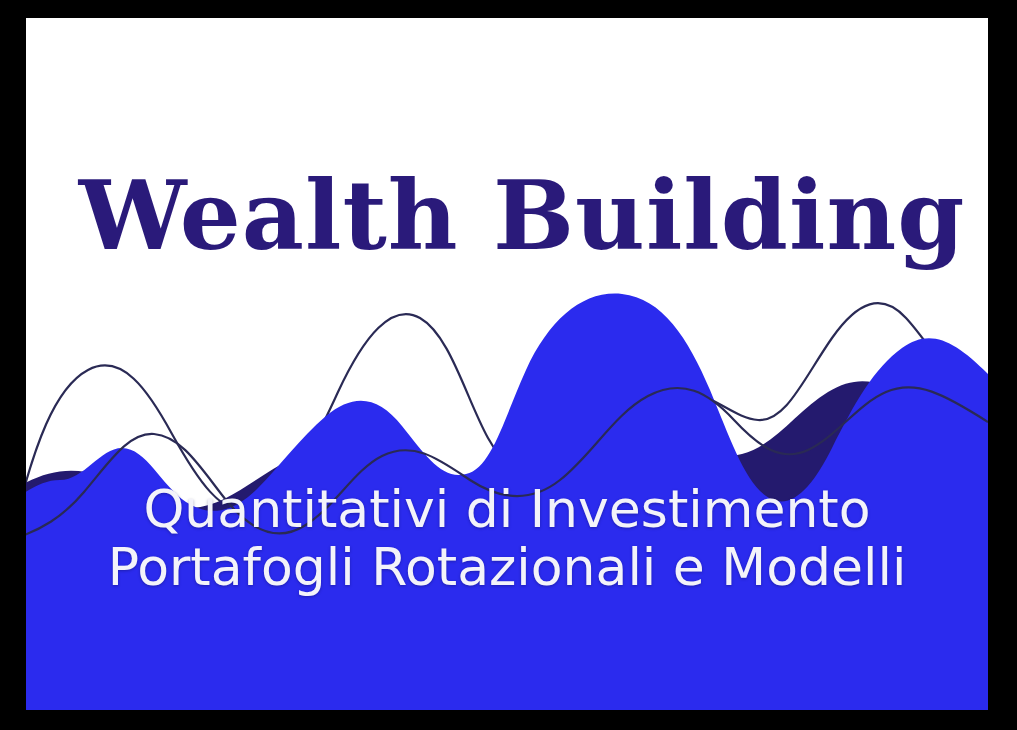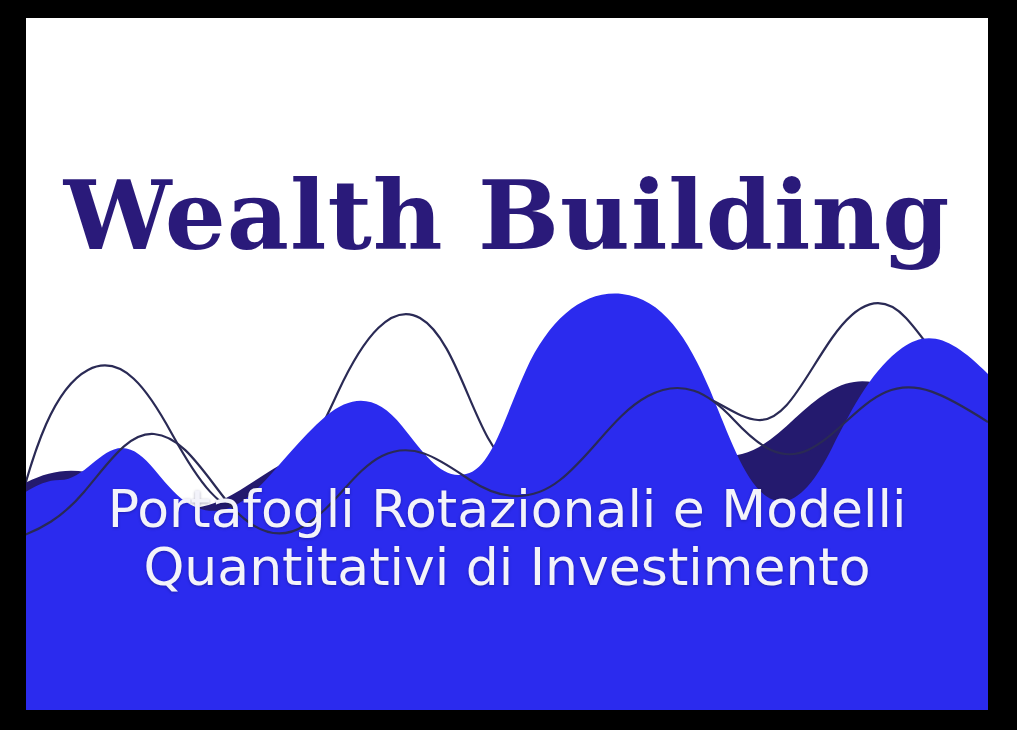--- a/index.html
+++ b/index.html
@@ -34,20 +34,21 @@
   }
 
   
   #title-block {
     position: absolute;
     left: 0;
     top: 150px;
     width: 962px;
     text-align: center;
     z-index: 5;
+    padding-left: 15px;
   }
   #poster-title {
     font-family: "DejaVu Serif", "Liberation Serif", serif;
     font-weight: 700;
     font-size: 96px;
     line-height: 1.0;
     letter-spacing: 1px;
     color: #2A1A7A;
     white-space: nowrap;
     margin: 0;
@@ -147,18 +148,18 @@
                C 388,422 414,442 444,462
                C 476,483 506,484 534,462
                C 566,437 588,396 622,378
                C 656,360 682,374 708,402
                C 734,430 756,444 782,432
                C 810,419 832,386 860,374
                C 890,361 918,376 962,404"></path>
     </svg>
 
     <div id="subtitle-block">
+      <p class="subtitle-line">Quantitativi di Investimento</p>
       <p class="subtitle-line">Portafogli Rotazionali e Modelli</p>
-      <p class="subtitle-line">Quantitativi di Investimento</p>
     </div>
 
   </div>
 </div>
 
 </body></html>

